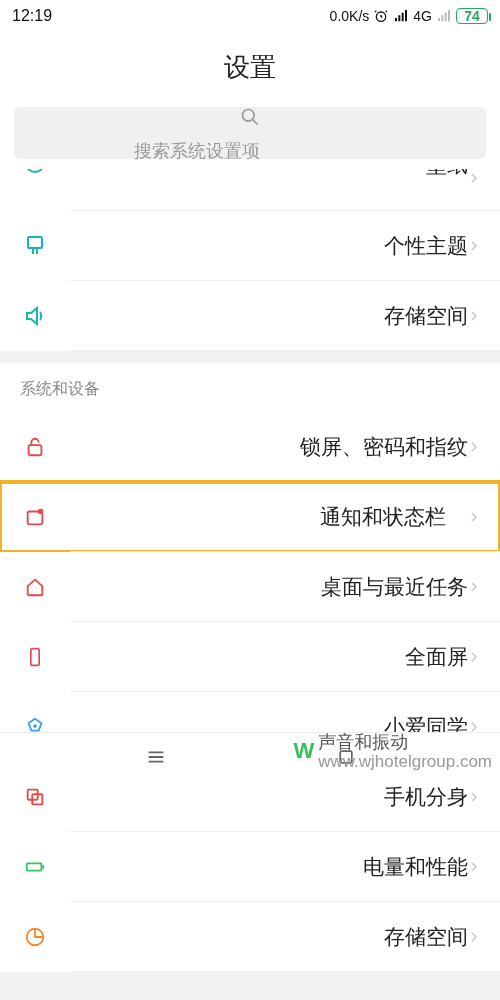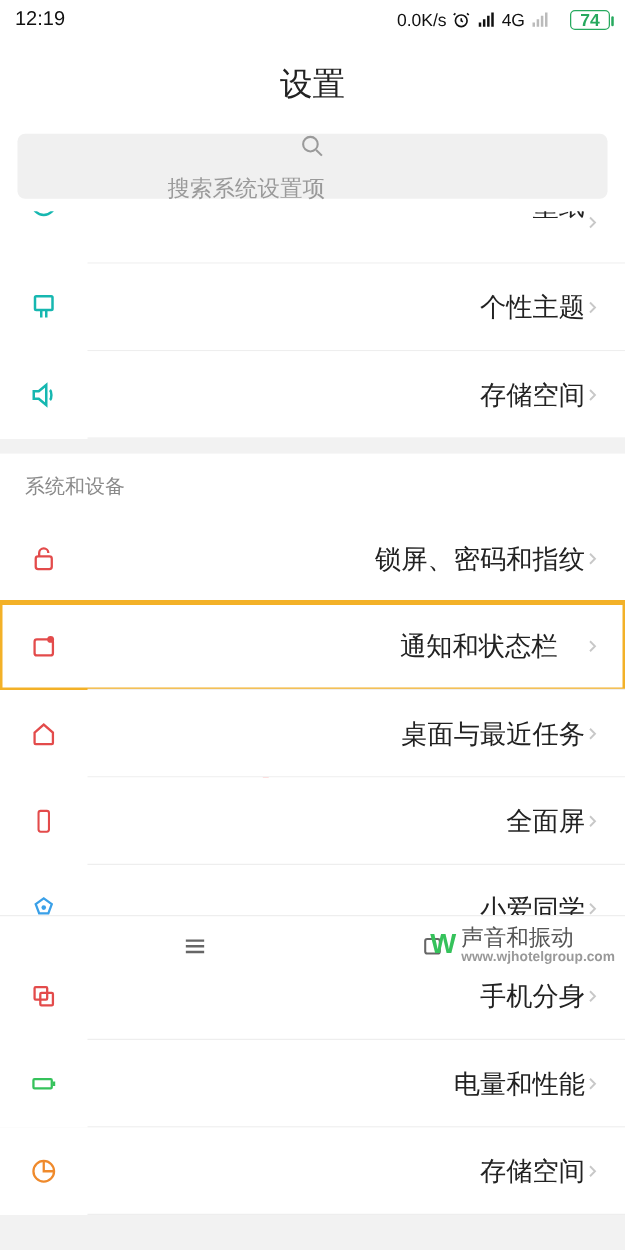--- a/index.html
+++ b/index.html
@@ -2,21 +2,21 @@
 <html><head>
 <meta charset="utf-8">
 <style>
   * { margin: 0; padding: 0; box-sizing: border-box; }
   html, body { width: 500px; height: 1000px; font-family: -apple-system, "Helvetica Neue", Arial, sans-serif; background:#f2f2f2; overflow:hidden; }
   .screen { width:500px; height:780px; background:#fff; position:relative; }
   
   .status-bar { height:32px; display:flex; align-items:center; justify-content:space-between; padding:0 12px; font-size:16px; color:#111; }
   .status-right { display:flex; align-items:flex-end; gap:4px; }
   .status-right span { font-size:14px; }
-  .battery { border:1.5px solid #26a95e; border-radius:4px; width:32px; height:16px; display:flex; align-items:center; justify-content:center; position:relative; color:#26a95e; font-size:11px; font-weight:600;margin-left:12px;}
+  .battery { border:1.5px solid #26a95e; border-radius:4px; width:32px; height:16px; display:flex; align-items:center; justify-content:center; position:relative; color:#26a95e; font-size:11px; font-weight:600;}
   .battery::after{content:""; position:absolute; right:-4px; top:4px; width:2.5px; height:8px; background:#26a95e; border-radius:1px;}
   
   .page-title { text-align:center; font-size:26px; font-weight:500; color:#222; padding:18px 0 22px; }
   
   .search-wrap { padding:0 14px 10px; }
   .search-box { background:#f0f0f0; border-radius:6px; height:52px; display:flex; align-items:center; padding:0 16px; color:#9a9a9a; gap:14px;flex-direction:column; }
   .search-box input { border:none; background:transparent; font-size:18px; color:#333; outline:none; flex:1; }
   .search-box input::placeholder{ color:#9a9a9a; }
   .sep { height:12px; background:#f2f2f2; }
   .section-header { font-size:16px; color:#8a8a8a; padding:16px 20px 12px; background:#fff; }
@@ -28,21 +28,21 @@
   .row .chev { color:#c8c8c8; }
   .divider { position:absolute; left:70px; right:0; bottom:0; height:1px; background:#eee; }
   .row.highlighted { outline:4px solid #f3b128; outline-offset:-2px;gap:22px; }
   
   .arrow { position:absolute; pointer-events:none; }
   
   .nav-bar { position:absolute; bottom:0; left:0; right:0; height:48px; display:flex; align-items:center; justify-content:space-around; background:#fff; border-top:1px solid #eee; padding:0 60px; color:#666; }
   
   .watermark { position:absolute; bottom:8px; right:8px; display:flex; align-items:center; gap:6px; font-size:18px; color:#555; font-weight:500;}
   .watermark .wm-logo { color:#35c25b; font-weight:800; font-size:22px; letter-spacing:-2px;}
-  .watermark .wm-sub { font-size:11px; color:#999; display:block; margin-top:-2px;font-weight:bold;}
+  .watermark .wm-sub { font-size:17px; color:#999; display:block; margin-top:-2px;}
   svg { display:block; }
 </style>
 </head>
 <body>
 
 <div class="screen">
 
   <div class="status-bar">
     <span>12:19</span>
     <div class="status-right">

